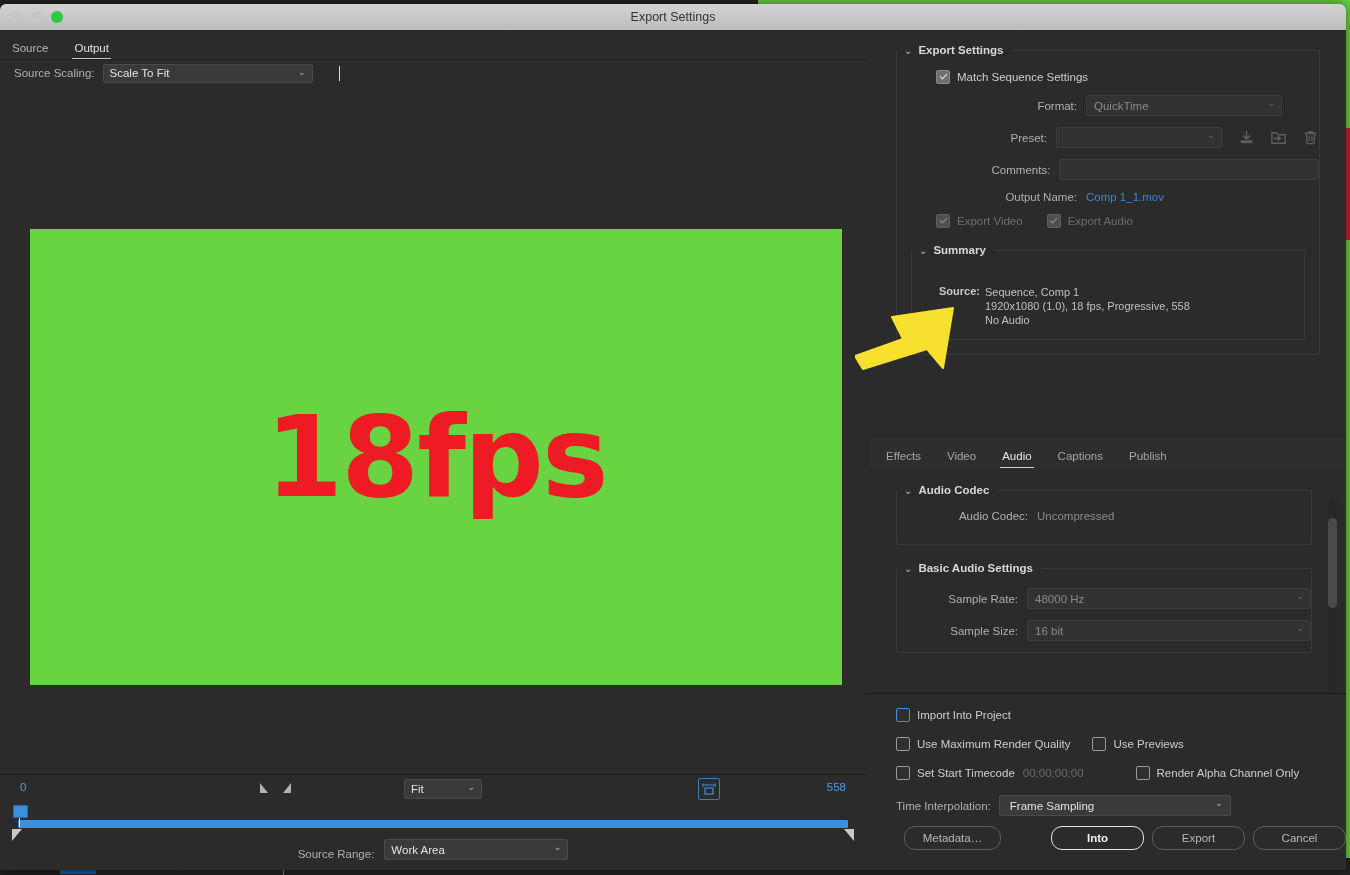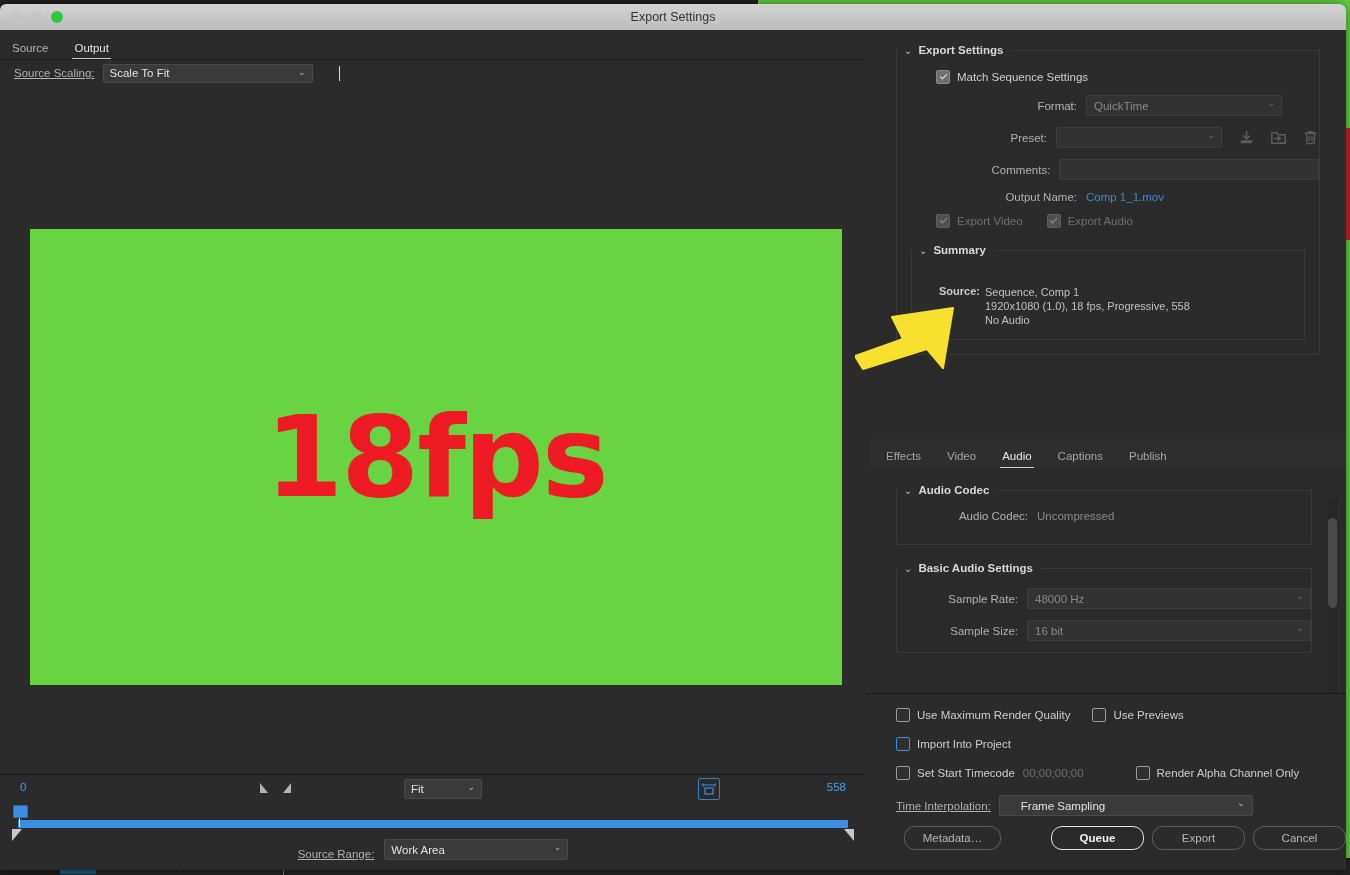--- a/index.html
+++ b/index.html
@@ -33,21 +33,21 @@
   .wdot.grey{background:#c6c6c6;}
   .wdot.green{background:#2ec93f;}
 
   
   #leftpane{position:absolute;left:0;top:26px;width:866px;bottom:0;background:#2b2b2b;}
   #tabsrow{height:29px;border-bottom:1px solid #1f1f1f;display:flex;align-items:flex-end;padding-left:12px;gap:26px;}
   .ptab{font-size:11.5px;color:#b4b4b4;padding-bottom:5px;position:relative;cursor:default;}
   .ptab.active{color:#e4e4e4;}
   .ptab.active:after{content:"";position:absolute;left:-2px;right:-2px;bottom:0;height:1.5px;background:#c7c7c7;}
   #scalerow{height:26px;display:flex;align-items:center;padding-left:14px;border-bottom:1px solid #1f1f1f;gap:8px;}
-  .flabel{font-size:11.5px;color:#b0b0b0;text-decoration:underline;}
+  .flabel{font-size:11.5px;color:#b0b0b0;}
   .sel{background:#3a3a3a;border:1px solid #4a4a4a;border-radius:2px;height:17px;display:flex;align-items:center;
        padding:0 6px;font-size:11.5px;color:#e2e2e2;position:relative;}
   .sel .chev{position:absolute;right:6px;top:2px;color:#b9b9b9;font-size:9px;}
   .caret{width:1px;height:15px;background:#d9d9d9;margin-left:18px;}
 
   #canvaswrap{position:absolute;left:0;top:56px;right:0;bottom:95px;background:#2b2b2b;}
   #videoframe{position:absolute;left:30px;top:143px;width:812px;height:456px;background:#68d442;
        display:flex;align-items:center;justify-content:center;}
   #videoframe .fpstext{font-family:"DejaVu Sans", sans-serif;font-weight:bold;font-size:112px;color:#ee1b24;
        letter-spacing:-2px;line-height:1;}
@@ -112,21 +112,21 @@
   #rp-tabbody{position:absolute;left:0;right:0;top:30px;bottom:0;overflow:hidden;background:#2b2b2b;}
   #vscroll{position:absolute;right:9px;top:468px;width:9px;height:200px;}
   #vscroll .track{position:absolute;inset:0;background:#272727;border-radius:5px;}
   #vscroll .thumb{position:absolute;left:0;top:20px;width:9px;height:90px;background:#4a4a4a;border-radius:5px;}
 
   
   #rp-bottom{position:absolute;left:0;right:0;top:663px;bottom:0;background:#2b2b2b;border-top:1px solid #1a1a1a;padding:14px 0 0 30px;}
   .optrow{display:flex;align-items:center;margin-bottom:15px;}
   .ti-row{display:flex;align-items:center;margin-top:3px;}
   .ti-sel{width:210px;height:19px;background:#3a3a3a;border:1px solid #4a4a4a;border-radius:2px;
-          display:flex;align-items:center;padding:0 21px;font-size:11.5px;color:#e2e2e2;position:relative;margin-left:8px;}
+          display:flex;align-items:center;padding:0 10px;font-size:11.5px;color:#e2e2e2;position:relative;margin-left:8px;}
   .ti-sel .chev{position:absolute;right:7px;top:2px;font-size:9px;color:#bdbdbd;}
   #btnrow{position:absolute;left:0;right:0;bottom:20px;display:flex;align-items:center;padding-left:20px;gap:0;}
   .btn{height:22px;border-radius:11px;border:1px solid #5d5d5d;background:transparent;color:#b7b7b7;
        font-size:11.5px;display:flex;align-items:center;justify-content:center;cursor:default;font-family:"Liberation Sans",sans-serif;}
   .btn.primary{border-color:#e4e4e4;color:#f2f2f2;font-weight:bold;}
 
   
   #arrow{position:absolute;left:855px;top:295px;width:130px;height:80px;pointer-events:none;}
 </style>
 </head>
@@ -349,50 +349,50 @@
       </div>
     </div>
 
     <div id="vscroll">
       <div class="track"></div>
       <div class="thumb"></div>
     </div>
 
     <div id="rp-bottom">
       <div class="optrow">
+        <span class="cb blue"></span>
+        <span class="cbtext">Import Into Project</span>
+      </div>
+
+      <div class="optrow">
         <span class="cb empty"></span>
         <span class="cbtext">Use Maximum Render Quality</span>
         <span class="cb empty" style="margin-left:22px;"></span>
         <span class="cbtext">Use Previews</span>
-      </div>
-
-      <div class="optrow">
-        <span class="cb blue"></span>
-        <span class="cbtext">Import Into Project</span>
       </div>
 
       <div class="optrow">
         <span class="cb empty"></span>
         <span class="cbtext">Set Start Timecode</span>
         <span class="cbtext" style="color:#6d6d6d;margin-left:8px;">00;00;00;00</span>
         <span class="cb empty" style="margin-left:52px;"></span>
         <span class="cbtext">Render Alpha Channel Only</span>
       </div>
 
       <div class="ti-row">
         <span class="flabel">Time Interpolation:</span>
         <span class="ti-sel">
           <span>Frame Sampling</span>
           <span class="chev">⌄</span>
         </span>
       </div>
 
       <div id="btnrow">
         <div class="btn" style="width:96px;margin-left:18px;">Metadata…</div>
-        <div class="btn primary" style="width:92px;margin-left:50px;">Queue</div>
+        <div class="btn primary" style="width:92px;margin-left:50px;">Into</div>
         <div class="btn" style="width:92px;margin-left:8px;">Export</div>
         <div class="btn" style="width:92px;margin-left:8px;">Cancel</div>
       </div>
     </div>
   </div>
 </div>
 
 <svg id="arrow" viewBox="0 0 130 80">
   <polygon points="0,61 48,44 37,22 98,13 88,73 72,54 8,74" fill="#f7e02e" stroke="#f7e02e" stroke-width="2" stroke-linejoin="round"></polygon>
 </svg>

